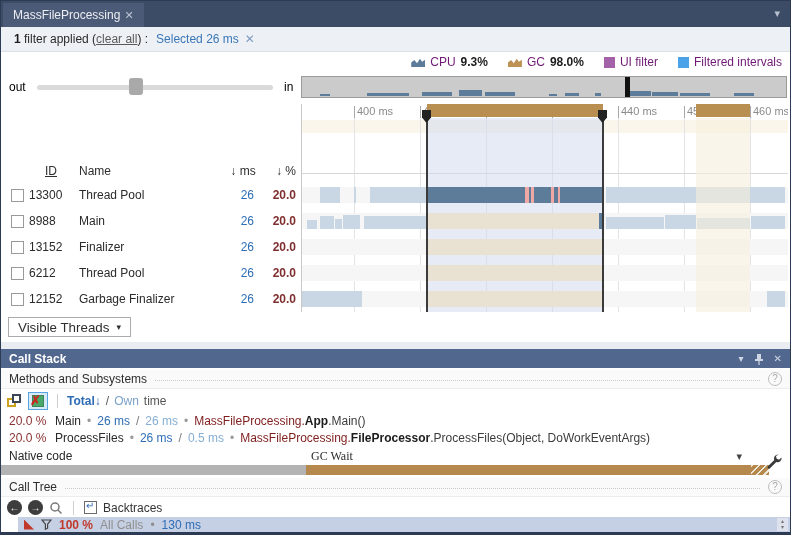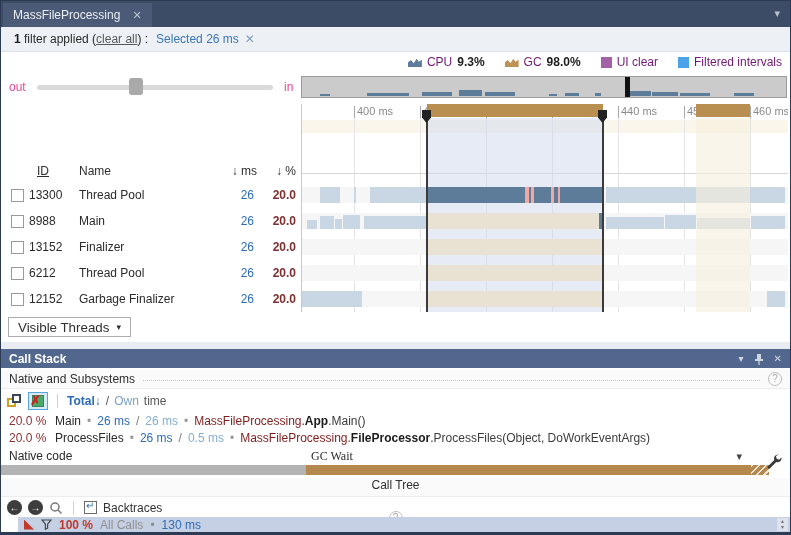--- a/index.html
+++ b/index.html
@@ -8,21 +8,21 @@
   #window {
     position:relative; width:791px; height:535px; background:#fff;
     border:1px solid #2c3a54; overflow:hidden;
     font-size:12px; color:#333;
   }
   .abs { position:absolute; }
 
   
   #tabbar { left:0; top:0; width:789px; height:26px; background:#3d4c66; }
   #tab { left:2px; top:2px; height:24px; background:#4a5a77; color:#ecedf0;
-         display:flex; align-items:center; padding:0 10px; gap:12px; }
+         display:flex; align-items:center; padding:0 10px; gap:4px; }
   #tab .close { color:#bcc4d1; font-size:11px; cursor:pointer; }
   #tabbar-caret { right:10px; top:6px; color:#b9c1cf; font-size:11px; }
 
   
   #filterbar { left:0; top:26px; width:789px; height:25px; background:#edf1f6;
                border-bottom:1px solid #dbe0e8; display:flex; align-items:center; padding-left:13px; }
   #filterbar b { color:#1d1d1d; }
   #filterbar .txt { color:#2a2a2a; }
   #filterbar .link { color:#5a5a5a; text-decoration:underline; cursor:pointer; }
   #filterbar .chip { color:#3a76b6; margin-left:8px; }
@@ -31,21 +31,21 @@
   
   #legend { left:0; top:51px; width:789px; height:20px; background:#fff;
             display:flex; justify-content:flex-end; align-items:center; gap:20px; padding-right:8px; }
   .leg-item { display:flex; align-items:center; gap:5px; }
   .leg-area { width:14px; height:10px; clip-path:polygon(0 100%,0 55%,22% 30%,42% 62%,62% 18%,78% 48%,100% 28%,100% 100%); }
   .leg-sq { width:11px; height:11px; }
   .leg-name { color:#701a75; }
   .leg-val { font-weight:bold; color:#1c1c1c; }
 
   
-  #zoomrow .lbl { color:#ec4899; }
+  #zoomrow .lbl { color:#000000; }
   #slider-track { left:36px; top:84px; width:236px; height:5px; background:#dadada; border-radius:3px; }
   #slider-handle { left:128px; top:77px; width:14px; height:17px; background:#a9a9a9; border-radius:3px; }
 
   
   #overview { left:300px; top:75px; width:486px; height:22px; background:#cbcbcb; border:1px solid #9b9b9b; }
   .ov-bump { position:absolute; bottom:1px; background:#5d7c9a; }
   #ov-marker { position:absolute; top:0; width:5px; height:100%; background:#111; }
 
   
   #timeline { left:300px; top:103px; width:487px; height:208px; background:#fff; border-left:1px solid #c9c9c9; overflow:hidden; }
@@ -172,21 +172,21 @@
         <div class="leg-name">CPU</div>
         <div class="leg-val">9.3%</div>
       </div>
       <div class="leg-item">
         <div class="leg-area" style="background: rgb(189, 147, 85);"></div>
         <div class="leg-name">GC</div>
         <div class="leg-val">98.0%</div>
       </div>
       <div class="leg-item">
         <div class="leg-sq" style="background: rgb(163, 97, 168);"></div>
-        <div class="leg-name">UI clear</div>
+        <div class="leg-name">UI filter</div>
       </div>
       <div class="leg-item">
         <div class="leg-sq" style="background: rgb(74, 162, 232);"></div>
         <div class="leg-name">Filtered intervals</div>
       </div>
     </div>
 
   <div id="zoomrow">
     <span class="abs lbl" style="left:8px; top:79px;">out</span>
     <div id="slider-track" class="abs"></div>
@@ -268,23 +268,23 @@
       <div id="cream-zone" style="left: 394px; width: 54px;"></div>
       <div class="gc-seg" style="left: 125px; width: 176px;"></div>
       <div class="gc-seg" style="left: 394px; width: 54px;"></div>
       <div class="tl-selborder" style="left: 124px;"></div>
       <div class="tl-flag" style="left: 120px;"></div>
       <div class="tl-selborder" style="left: 300px;"></div>
       <div class="tl-flag" style="left: 296px;"></div>
     </div>
 
   <div id="thead-row" class="abs">
-    <span style="left:36px;text-decoration:underline;">ID</span>
+    <span style="left:44px;text-decoration:underline;">ID</span>
     <span style="left:78px;">Name</span>
-    <span style="left:216px; width:40px; text-align:right;">↓ ms</span>
+    <span style="left:222px; width:40px; text-align:center;">↓ ms</span>
     <span style="left:253px; width:42px; text-align:right;">↓ %</span>
   </div>
   <div id="thread-rows">
       <div class="trow abs" style="top: 183px;">
         <div class="cb"></div>
         <div class="tid">13300</div>
         <div class="tname">Thread Pool</div>
         <div class="tms">26</div>
         <div class="tpct">20.0</div>
       </div>
@@ -332,21 +332,21 @@
       <svg width="10" height="12" viewBox="0 0 10 12">
         <rect x="3" y="1" width="4" height="5" fill="#cfd6e4"></rect>
           <rect x="1" y="6" width="8" height="2" fill="#cfd6e4"></rect>
           <rect x="4.4" y="8" width="1.2" height="4" fill="#cfd6e4"></rect>
       </svg>
       <span style="font-size:10px;">✕</span>
     </span>
   </div>
 
   <div class="sect-header abs" style="top:369px;">
-    <span class="sect-title">Native and Subsystems</span>
+    <span class="sect-title">Methods and Subsystems</span>
     <span class="sect-leader"></span>
     <span class="help-circle">?</span>
   </div>
 
   <div id="ms-toolbar" class="abs">
     <span id="icon-swap">
         <span class="sq1"></span>
         <span class="sq2"></span>
       </span>
     <span id="icon-grid">
@@ -390,21 +390,21 @@
   </div>
   <div id="native-bar">
     <div id="nb-gray" style="width: 305px;"></div>
     <div id="nb-tan" style="left: 305px; width: 463px;"></div>
     <div id="nb-hatch" style="left: 750px;"></div>
   </div>
   <svg id="wrench" width="16" height="16" viewBox="0 0 16 16">
     <path d="M12.5 1.5 a4 4 0 0 0 -4.2 5.4 L2 13.2 a1.4 1.4 0 0 0 2 2 L10.3 9 a4 4 0 0 0 5.2-4.6 L13 6.8 10.5 5.5 10 3 Z" fill="#3a3a3a"></path>
   </svg>
 
-  <div class="sect-header abs" style="top:477px;flex-direction:column;">
+  <div class="sect-header abs" style="top:477px;">
     <span class="sect-title">Call Tree</span>
     <span class="sect-leader"></span>
     <span class="help-circle">?</span>
   </div>
 
   <div id="ct-toolbar" class="abs">
     <span class="nav-circle">←</span>
     <span class="nav-circle">→</span>
     <svg width="14" height="14" viewBox="0 0 14 14">
       <circle cx="6" cy="6" r="4" fill="none" stroke="#7a7a7a" stroke-width="1.5"></circle>

